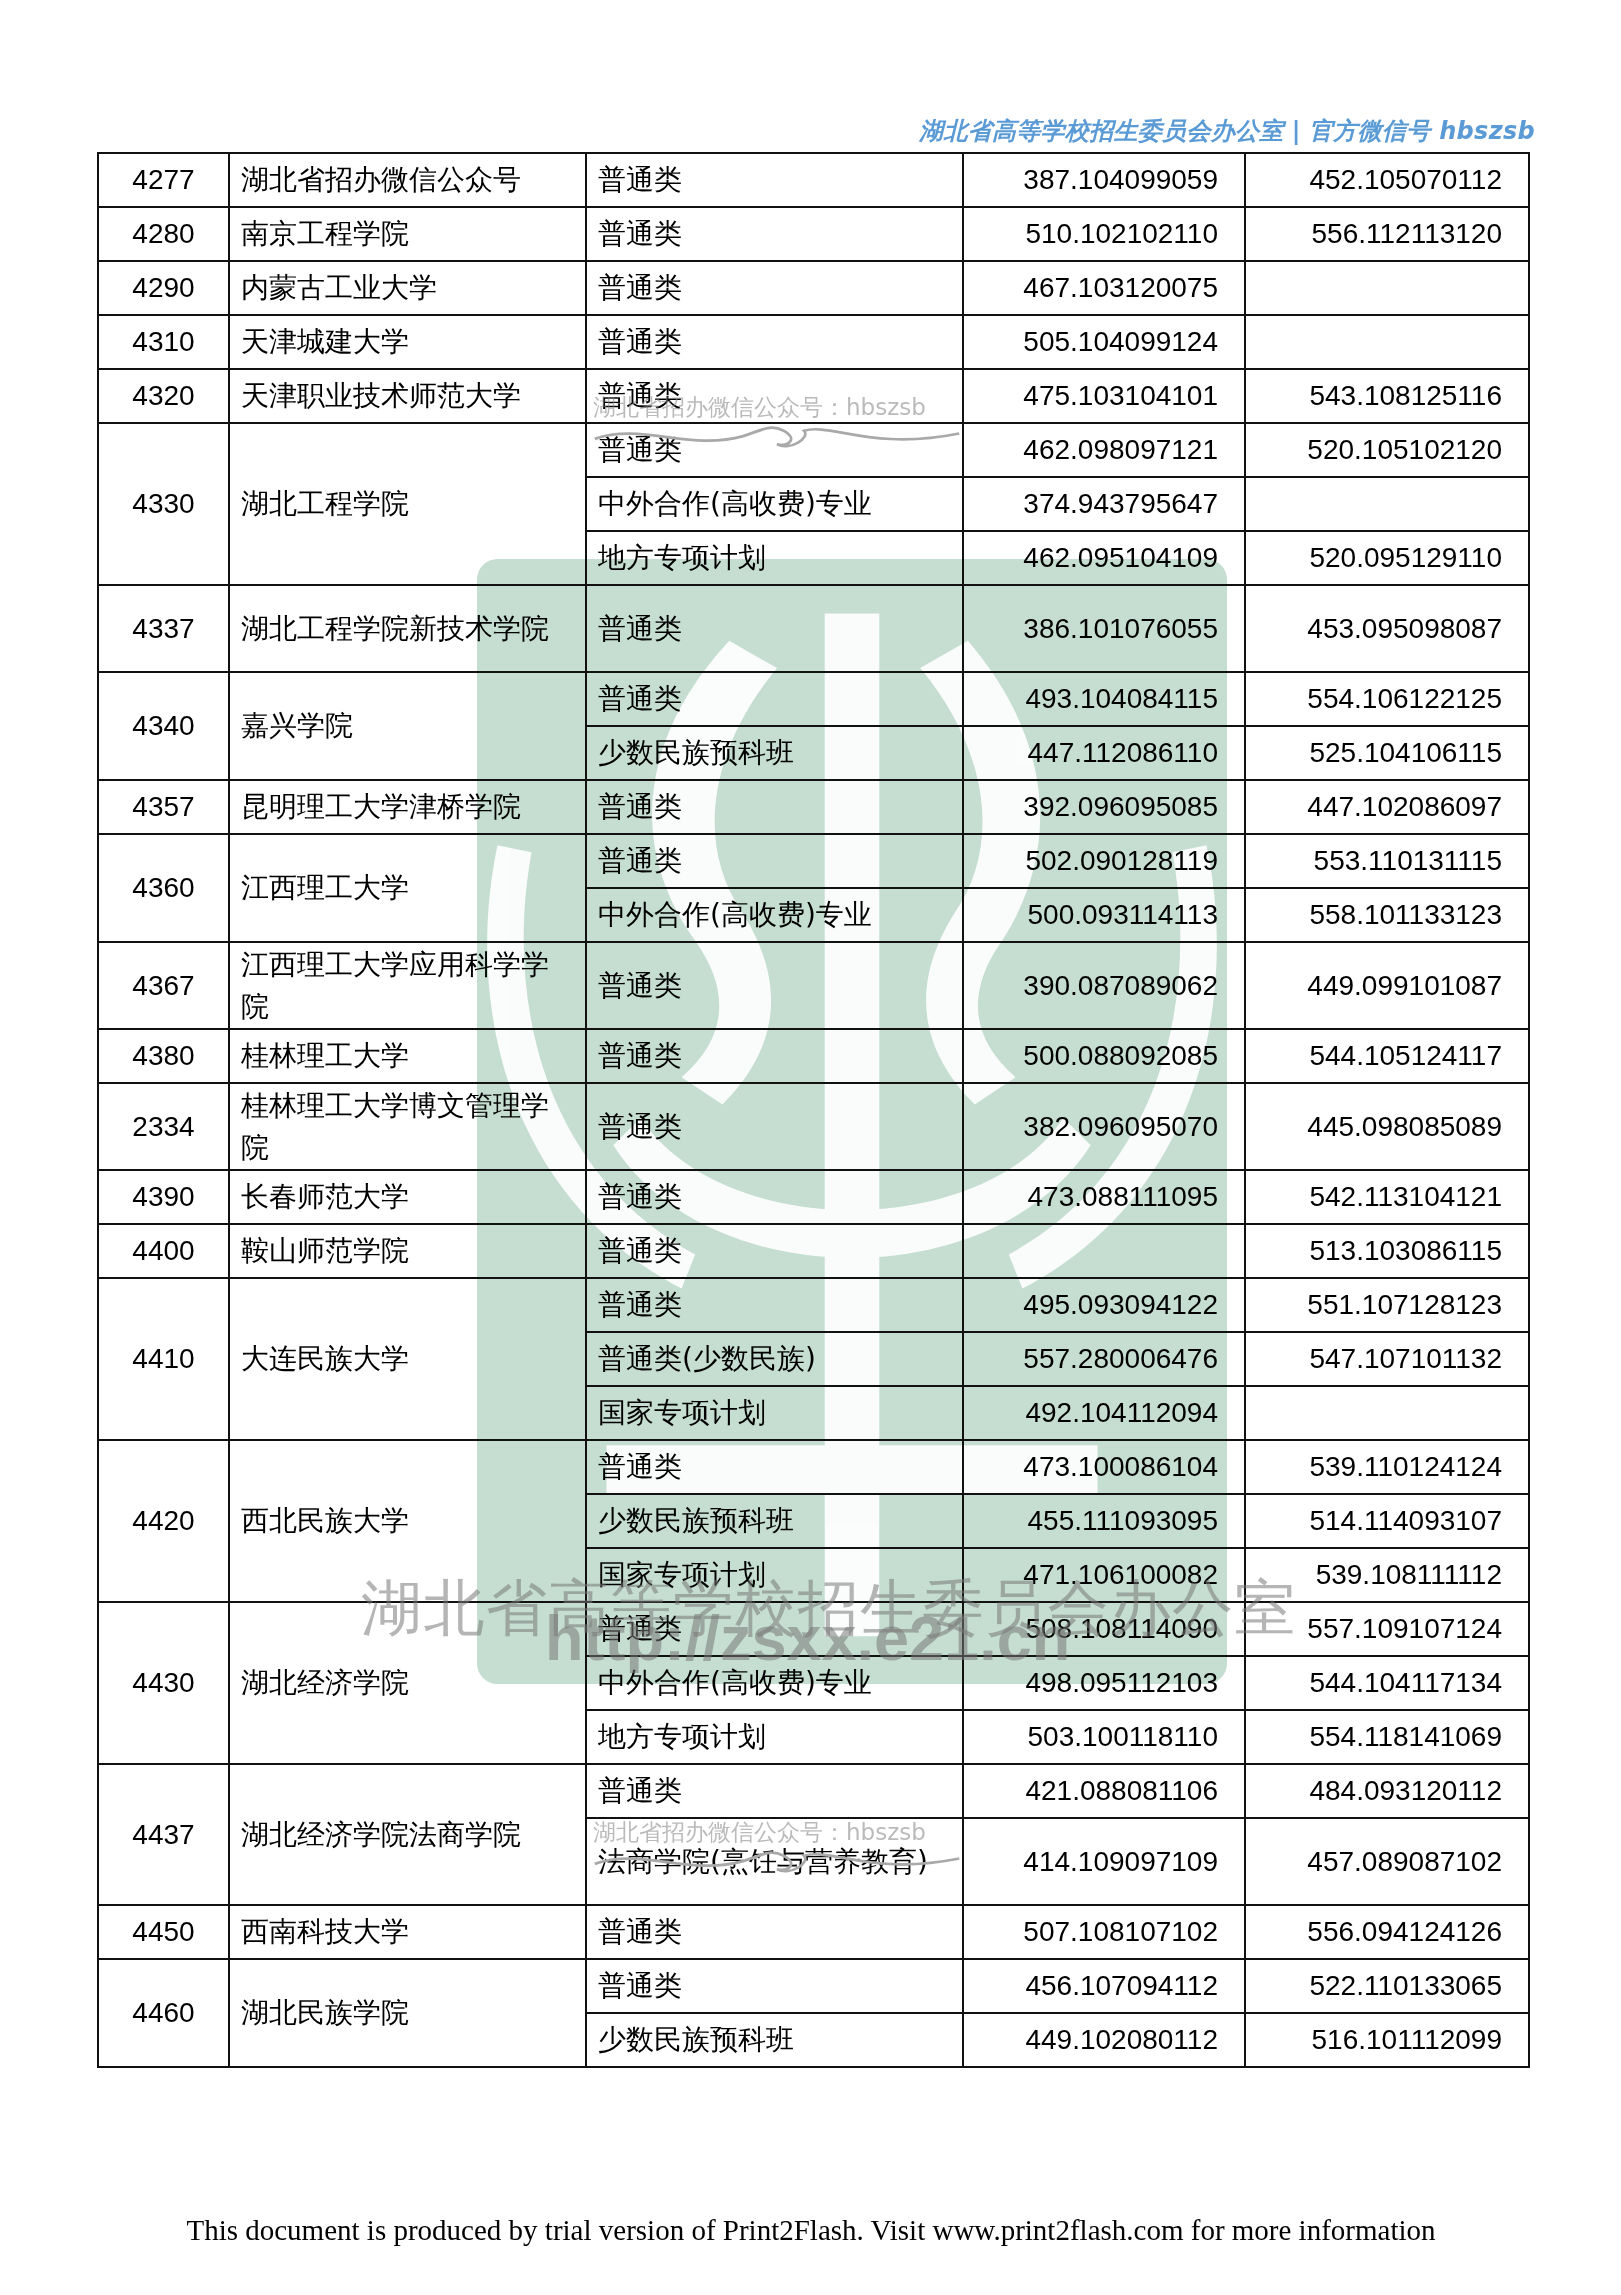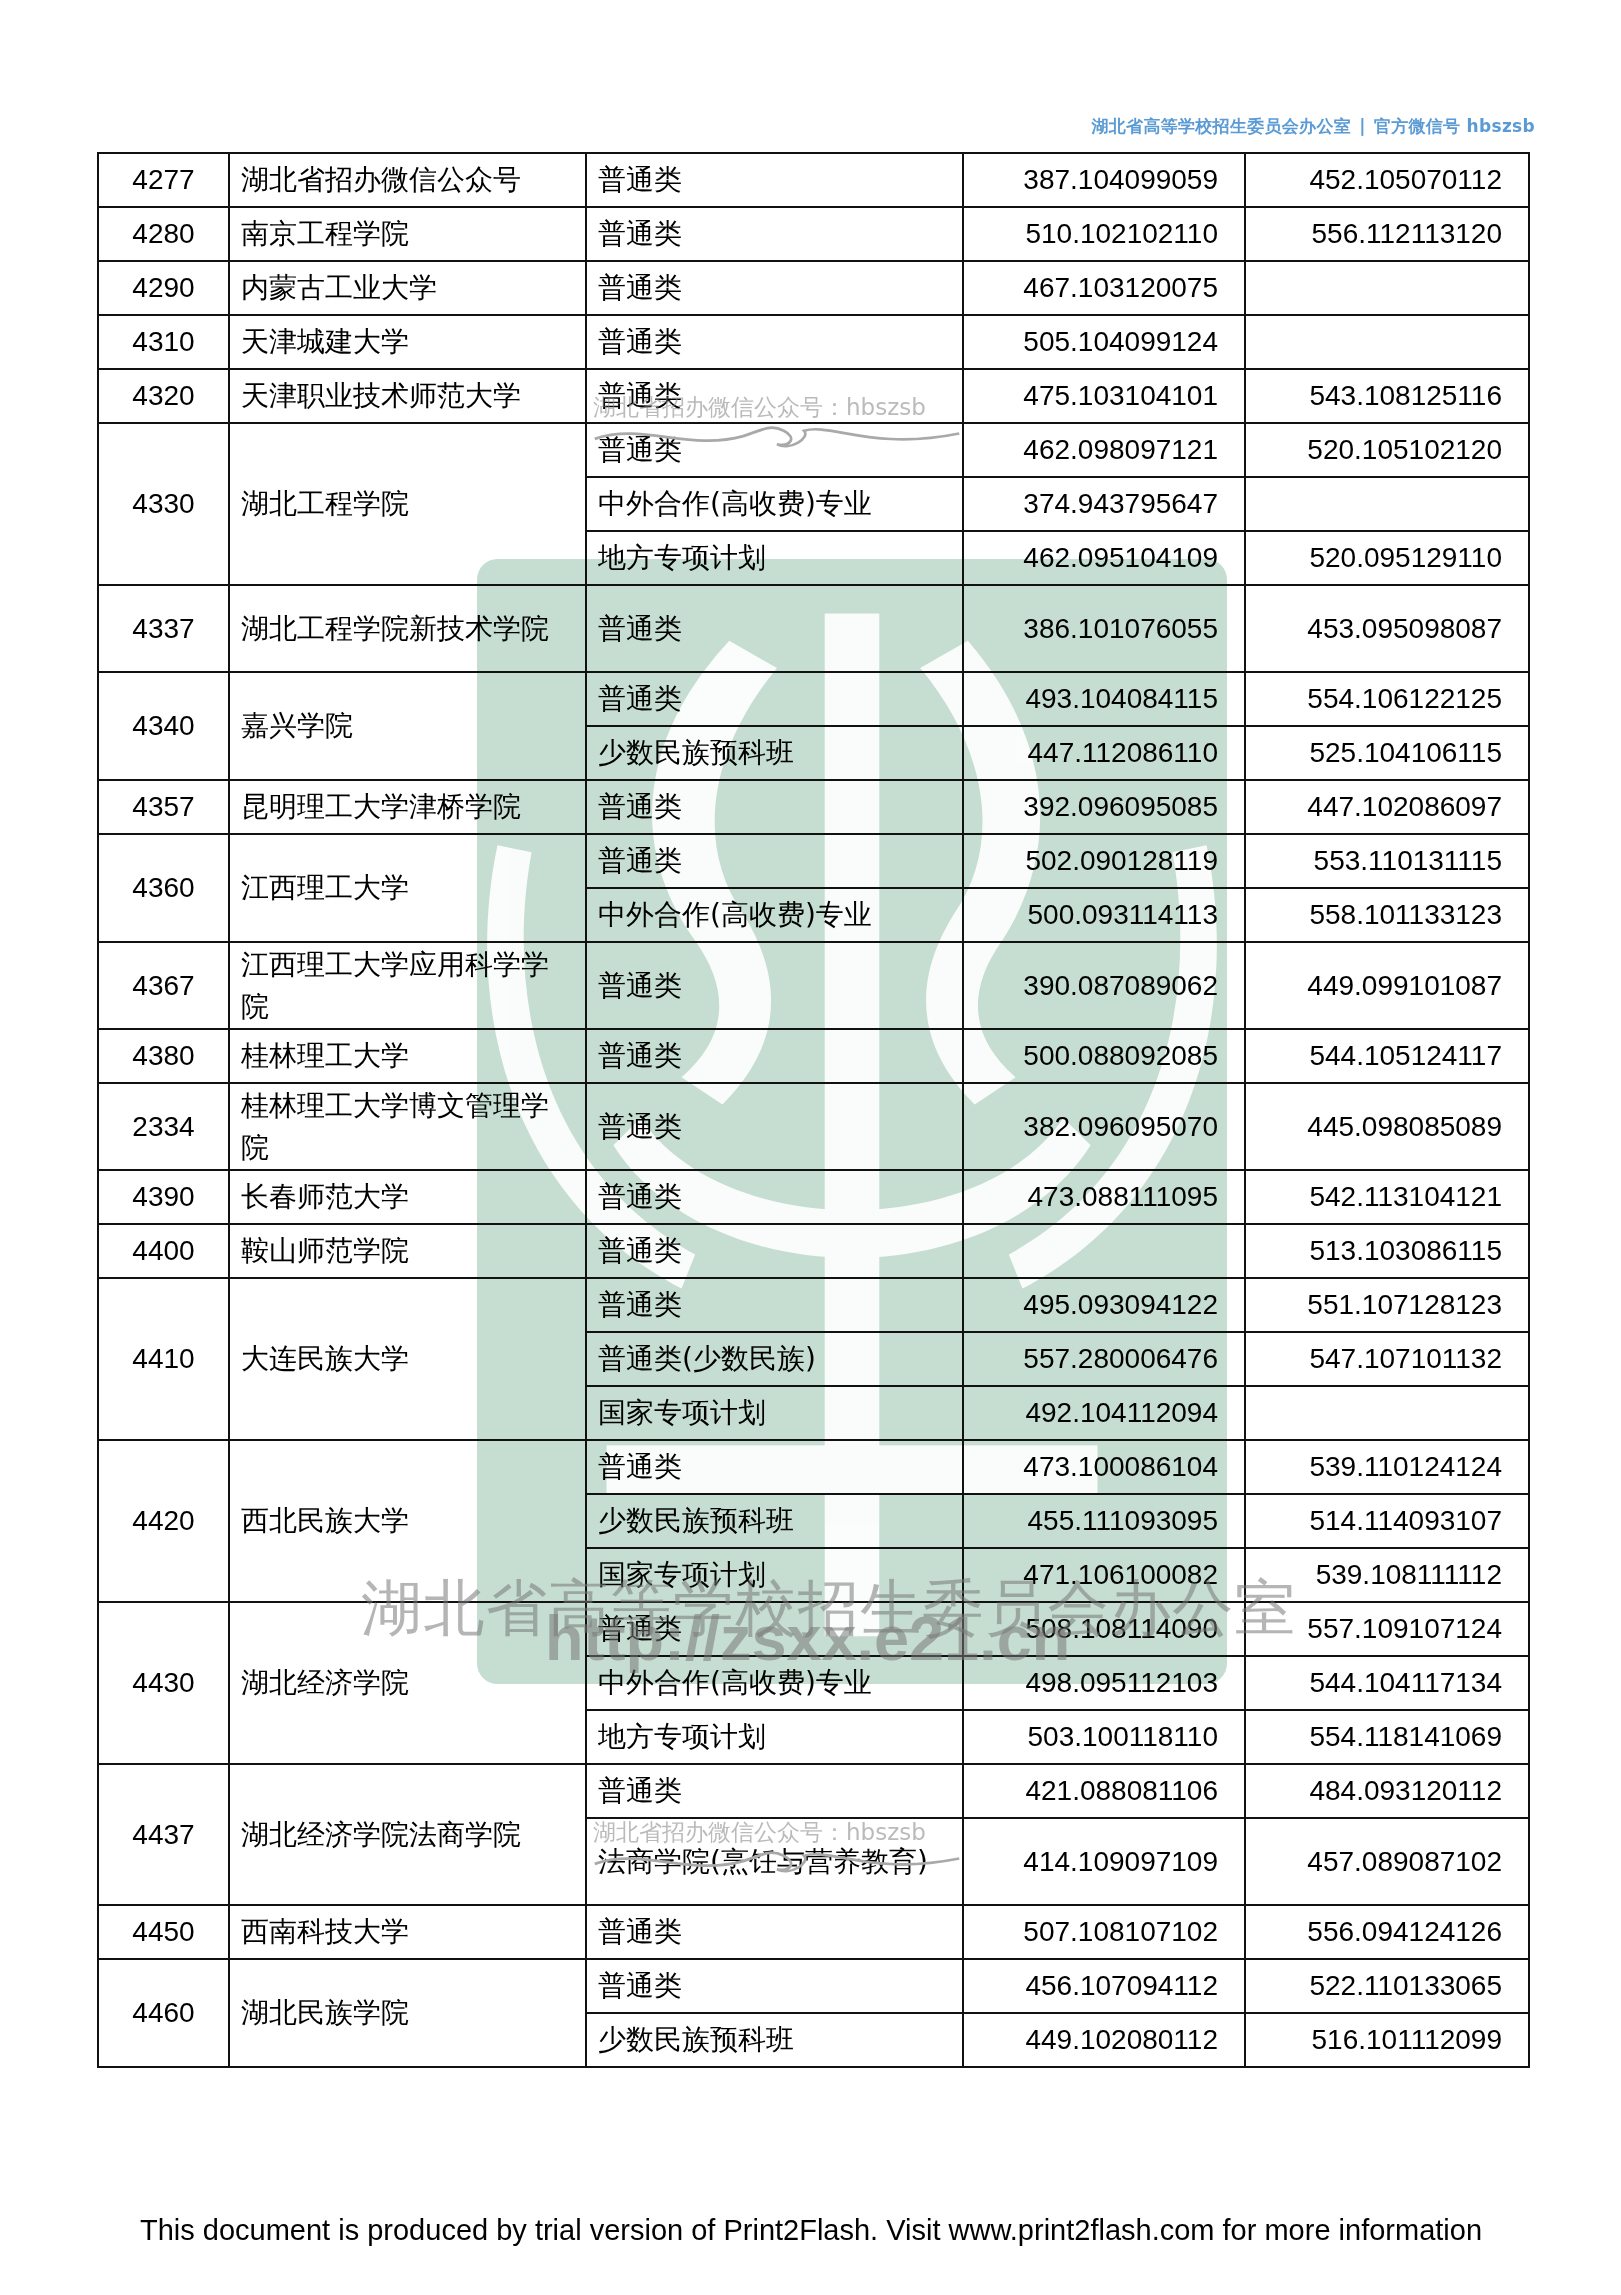--- a/index.html
+++ b/index.html
@@ -2,22 +2,23 @@
 <html style="font-size:11px"><head>
 <meta charset="utf-8">
 <style>
   html, body { margin: 0; padding: 0; background: #ffffff; }
   body {
     width: 1622px; height: 2295px; position: relative; overflow: hidden;
     font-family: "Liberation Sans", "DejaVu Sans", sans-serif; color: #000;
   }
   .header {
     position: absolute; right: 87px; top: 115px;
-    font-size: 17px; font-weight: bold; color: #5b9bd5; letter-spacing: 0.3px;
+    font-size: 24px; font-weight: bold; color: #5b9bd5; letter-spacing: 0.3px;
     font-family: "DejaVu Sans", "Liberation Sans", sans-serif;
+    font-style: italic;
   }
   .header .sep { margin: 0 8.2px; }
   
   .logo-wm { position: absolute; left: 436px; top: 559px; width: 832px; height: 1125px; z-index: 1; pointer-events: none; }
   table.admit {
     position: absolute; left: 97px; top: 152px; width: 1430px;
     border-collapse: collapse; table-layout: fixed; z-index: 2;
   }
   table.admit td {
     border: 2px solid #111; font-size: 28px; line-height: 42px;
@@ -35,21 +36,21 @@
   tr.h2 td { height: 85px; }
   .wm-text { position: absolute; z-index: 3; pointer-events: none; color: rgba(120,120,120,0.55); white-space: nowrap; text-align: right; }
   .wm-big { left: 361px; top: 1568px; font-size: 61px; font-family: "DejaVu Sans", sans-serif; letter-spacing: 1.4px; }
   .wm-url { left: 545px; top: 1602px; font-size: 63px; font-family: "Liberation Sans", sans-serif; font-weight: bold; }
   .wm-small { font-size: 23px; font-family: "DejaVu Sans", sans-serif; color: rgba(130,130,130,0.55); }
   .wm-s1 { left: 593px; top: 392px; }
   .wm-s2 { left: 593px; top: 1817px; }
   .flourish { position: absolute; z-index: 3; pointer-events: none; }
   .footer {
     position: absolute; left: 0; right: 0; top: 2214px; text-align: center;
-    font-family: Liberation Sans, sans-serif; font-size: 29px; color: #000;
+    font-family: Liberation Serif, serif; font-size: 29px; color: #000;
   }
 </style>
 </head>
 <body>
 
 <div class="header">
   <span>湖北省高等学校招生委员会办公室</span><span class="sep">|</span><span>官方微信号 hbszsb</span>
 </div>
 
 <svg class="logo-wm" viewBox="0 0 1220 1650">

